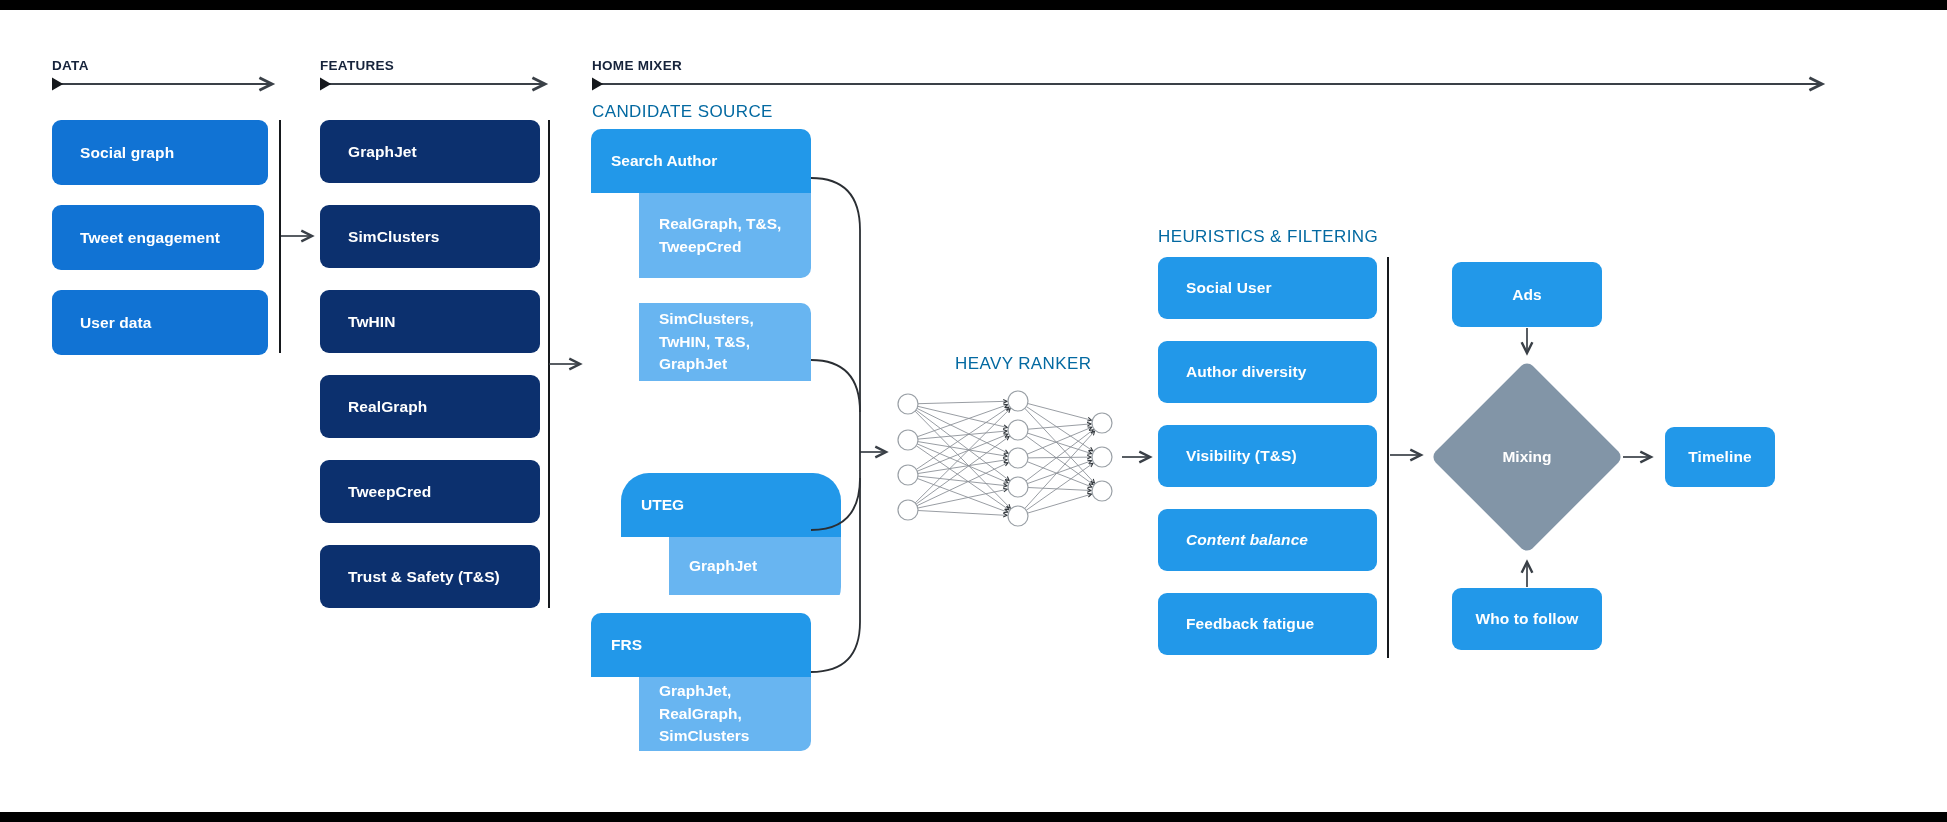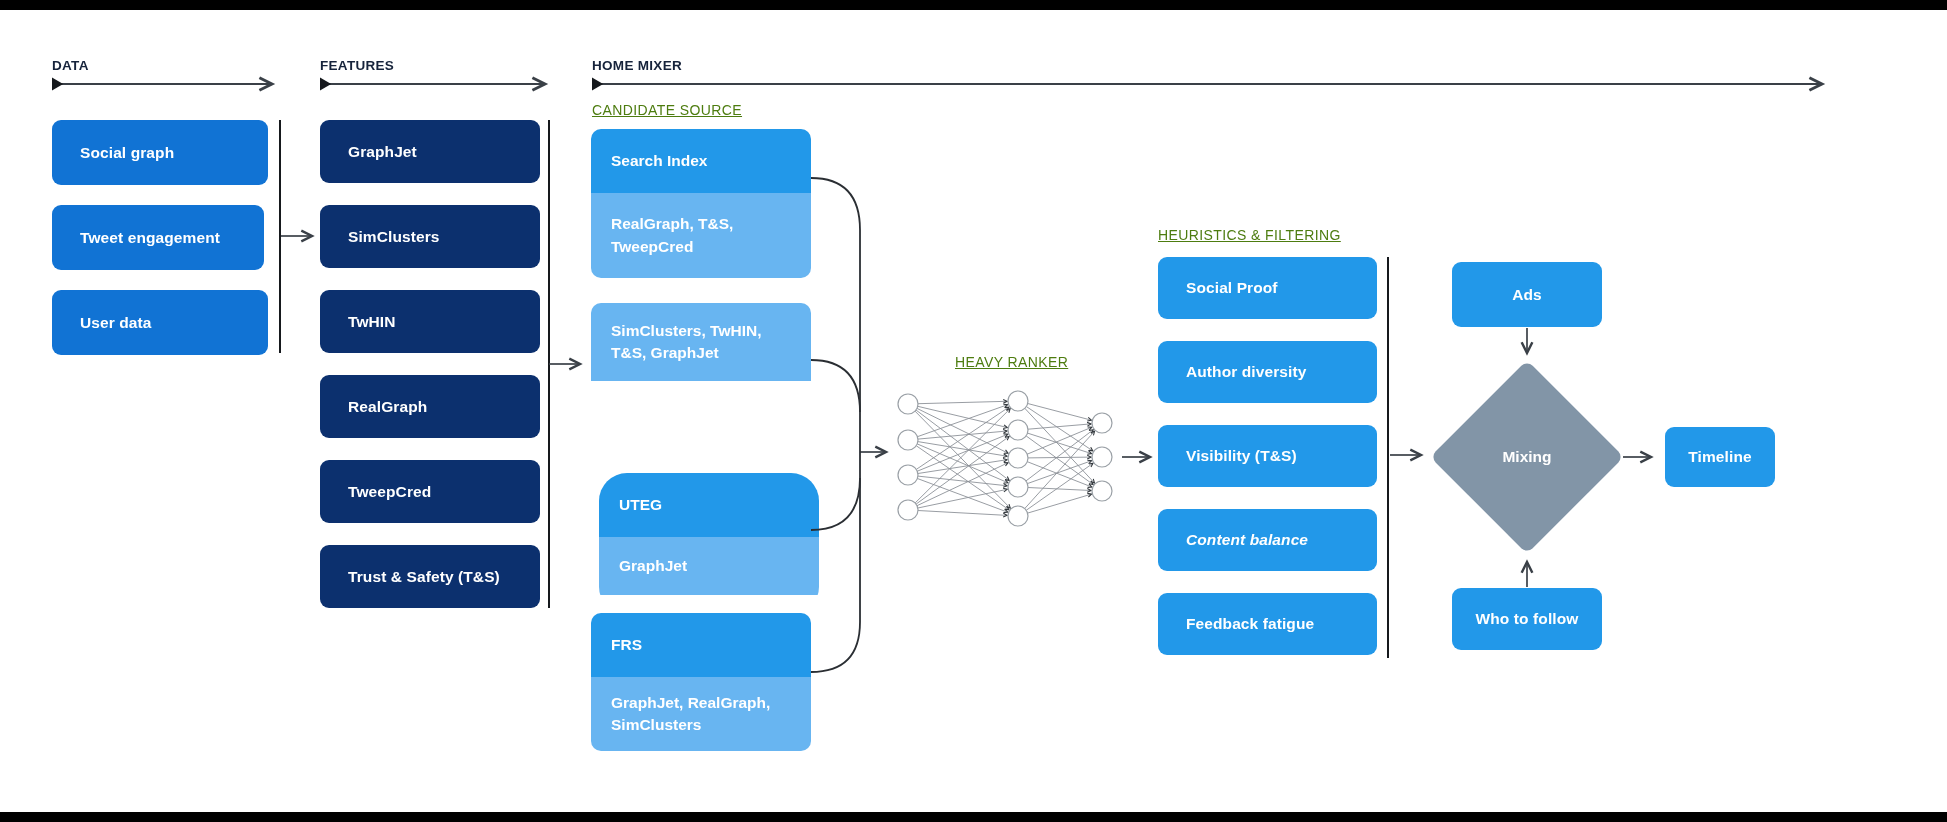--- a/index.html
+++ b/index.html
@@ -2,26 +2,26 @@
 <html><head>
 <meta charset="utf-8">
 <style>
   html,body{margin:0;padding:0;background:#ffffff;}
   body{width:1947px;font-family:"Liberation Sans", sans-serif;}
   #canvas{position:relative;width:1947px;height:822px;background:#ffffff;overflow:hidden;}
   .bar{position:absolute;left:0;width:1947px;background:#000;}
   #topbar{top:0;height:10px;}
   #bottombar{top:812px;height:10px;}
   .hdr{position:absolute;font-size:13.5px;font-weight:700;color:#16233b;letter-spacing:0.3px;white-space:nowrap;}
-  .subhdr{position:absolute;font-size:14px;font-weight:400;color:#4d7c0f;letter-spacing:0.4px;white-space:nowrap;text-decoration:underline;}
+  .subhdr{position:absolute;font-size:17px;font-weight:400;color:#0369a1;letter-spacing:0.4px;white-space:nowrap;}
   .box{position:absolute;border-radius:9px;color:#fff;display:flex;align-items:center;box-sizing:border-box;padding-left:28px;font-size:15.5px;font-weight:700;letter-spacing:0.1px;}
   .box.centered{justify-content:center;padding-left:0;align-items:center;}
   .card{position:absolute;border-radius:10px;overflow:hidden;color:#fff;}
   .card .cardtop{display:flex;align-items:center;box-sizing:border-box;padding-left:20px;font-size:15.5px;font-weight:700;}
-  .card .cardbottom{display:flex;align-items:center;box-sizing:border-box;padding:0 20px;font-size:15.5px;font-weight:700;line-height:1.45;}
+  .card .cardbottom{display:flex;align-items:center;box-sizing:border-box;padding:0 20px;font-size:15.5px;font-weight:700;line-height:1.45;margin-left:48px;}
   #arrowlayer{position:absolute;left:0;top:0;width:1947px;height:822px;pointer-events:none;}
   .diamond-label{position:absolute;display:flex;align-items:center;justify-content:center;color:#fff;font-size:15.5px;font-weight:700;}
 </style>
 </head>
 <body>
 
 <div id="canvas">
   <div id="topbar" class="bar"></div>
   <div id="bottombar" class="bar"></div>
 
@@ -55,48 +55,48 @@
       <div class="box" style="left: 320px; top: 375px; width: 220px; height: 63px; background: rgb(12, 48, 110);">
         <span>RealGraph</span>
       </div>
       <div class="box" style="left: 320px; top: 460px; width: 220px; height: 63px; background: rgb(12, 48, 110);">
         <span>TweepCred</span>
       </div>
       <div class="box" style="left: 320px; top: 545px; width: 220px; height: 63px; background: rgb(12, 48, 110);">
         <span>Trust &amp; Safety (T&amp;S)</span>
       </div>
       <div class="box" style="left: 1158px; top: 257px; width: 219px; height: 62px; background: rgb(34, 152, 233);">
-        <span>Social Proof</span>
+        <span>Social User</span>
       </div>
       <div class="box" style="left: 1158px; top: 341px; width: 219px; height: 62px; background: rgb(34, 152, 233);">
         <span>Author diversity</span>
       </div>
       <div class="box" style="left: 1158px; top: 425px; width: 219px; height: 62px; background: rgb(34, 152, 233);">
         <span>Visibility (T&amp;S)</span>
       </div>
       <div class="box" style="left: 1158px; top: 509px; width: 219px; height: 62px; background: rgb(34, 152, 233); font-style: italic;">
         <span>Content balance</span>
       </div>
       <div class="box" style="left: 1158px; top: 593px; width: 219px; height: 62px; background: rgb(34, 152, 233);">
         <span>Feedback fatigue</span>
       </div>
       <div class="card" style="left: 591px; top: 129px; width: 220px; height: 149px;">
         <div class="cardtop" style="height: 64px; background: rgb(34, 152, 233);">
-          <span>Search Index</span>
+          <span>Search Author</span>
         </div>
         <div class="cardbottom" style="height: 85px; background: rgb(104, 181, 241);">
           <span>RealGraph, T&amp;S, TweepCred</span>
         </div>
       </div>
       <div class="card" style="left: 591px; top: 303px; width: 220px; height: 142px;">
         <div class="cardbottom" style="height: 78px; background: rgb(104, 181, 241);">
           <span>SimClusters, TwHIN, T&amp;S, GraphJet</span>
         </div>
       </div>
-      <div class="card" style="left: 599px; top: 473px; width: 220px; height: 142px; border-radius: 28px;">
+      <div class="card" style="left: 621px; top: 473px; width: 220px; height: 142px; border-radius: 28px;">
         <div class="cardtop" style="height: 64px; background: rgb(34, 152, 233);">
           <span>UTEG</span>
         </div>
         <div class="cardbottom" style="height: 58px; background: rgb(104, 181, 241);">
           <span>GraphJet</span>
         </div>
       </div>
       <div class="card" style="left: 591px; top: 613px; width: 220px; height: 138px;">
         <div class="cardtop" style="height: 64px; background: rgb(34, 152, 233);">
           <span>FRS</span>

